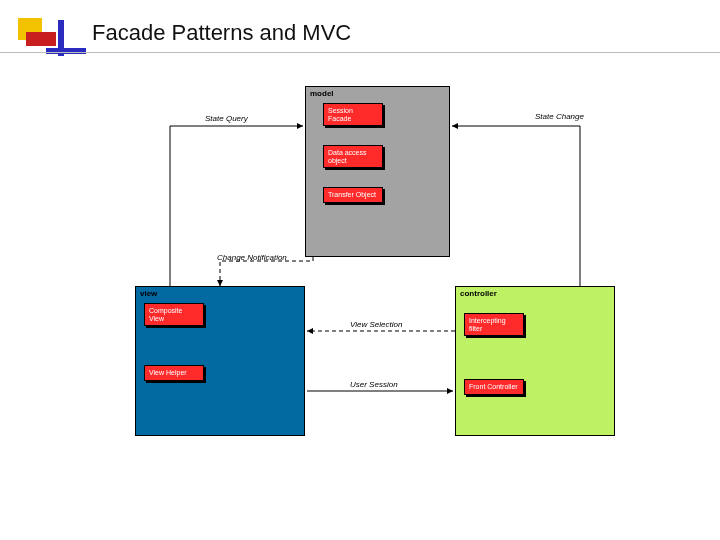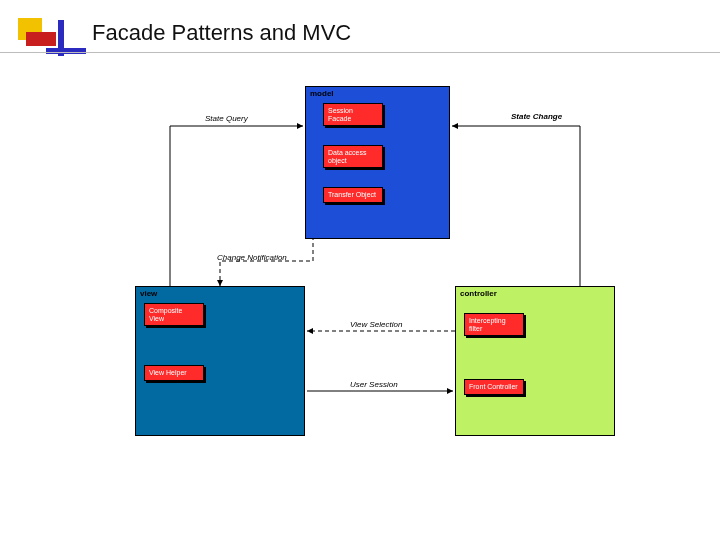--- a/index.html
+++ b/index.html
@@ -83,22 +83,22 @@
     font-size: 7px;
     padding: 3px 4px;
     line-height: 1.1;
     width: 60px;
   }
   
   .model {
     top: 0;
     left: 170px;
     width: 145px;
-    height: 153px;
-    background: #1d4ed8;
+    height: 171px;
+    background: #a3a3a3;
   }
   .model .p1 { top: 16px; left: 17px; }
   .model .p2 { top: 58px; left: 17px; }
   .model .p3 { top: 100px; left: 17px; }
   
   .view {
     top: 200px;
     left: 0;
     width: 170px;
     height: 150px;
@@ -159,21 +159,21 @@
     <path d="M 178 150 L 178 175 L 85 175 L 85 200" stroke="#000" fill="none" stroke-width="1" stroke-dasharray="4 3" marker-end="url(#arrow)"></path>
 
     <path d="M 445 200 L 445 40 L 317 40" stroke="#000" fill="none" stroke-width="1" marker-end="url(#arrow)"></path>
 
     <path d="M 320 245 L 172 245" stroke="#000" fill="none" stroke-width="1" stroke-dasharray="4 3" marker-end="url(#arrow)"></path>
 
     <path d="M 172 305 L 318 305" stroke="#000" fill="none" stroke-width="1" marker-end="url(#arrow)"></path>
   </svg>
 
   <div class="edge-label" style="top:28px; left:70px;font-style:italic;">State Query</div>
-  <div class="edge-label" style="top:26px; left:376px;font-weight:bold;">State Change</div>
+  <div class="edge-label" style="top:26px; left:400px;">State Change</div>
   <div class="edge-label" style="top:167px; left:82px;">Change Notification</div>
   <div class="edge-label" style="top:234px; left:215px;">View Selection</div>
   <div class="edge-label" style="top:294px; left:215px;">User Session</div>
 
   <div class="box model">
     <div class="box-title">model</div>
     <div class="pattern p1">Session
 Facade</div>
     <div class="pattern p2">Data access
 object</div>

